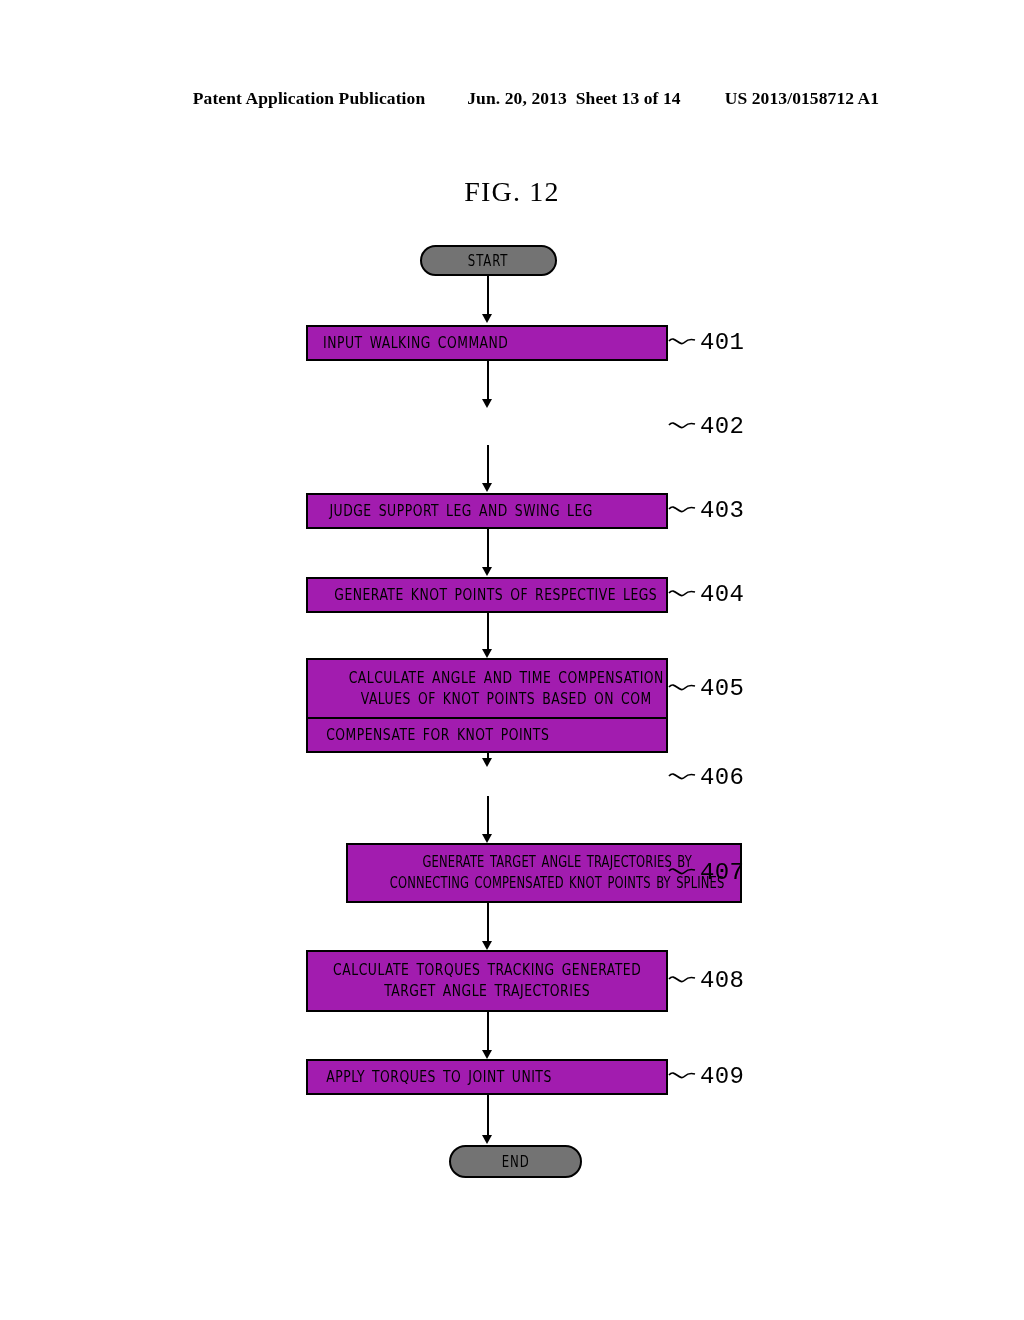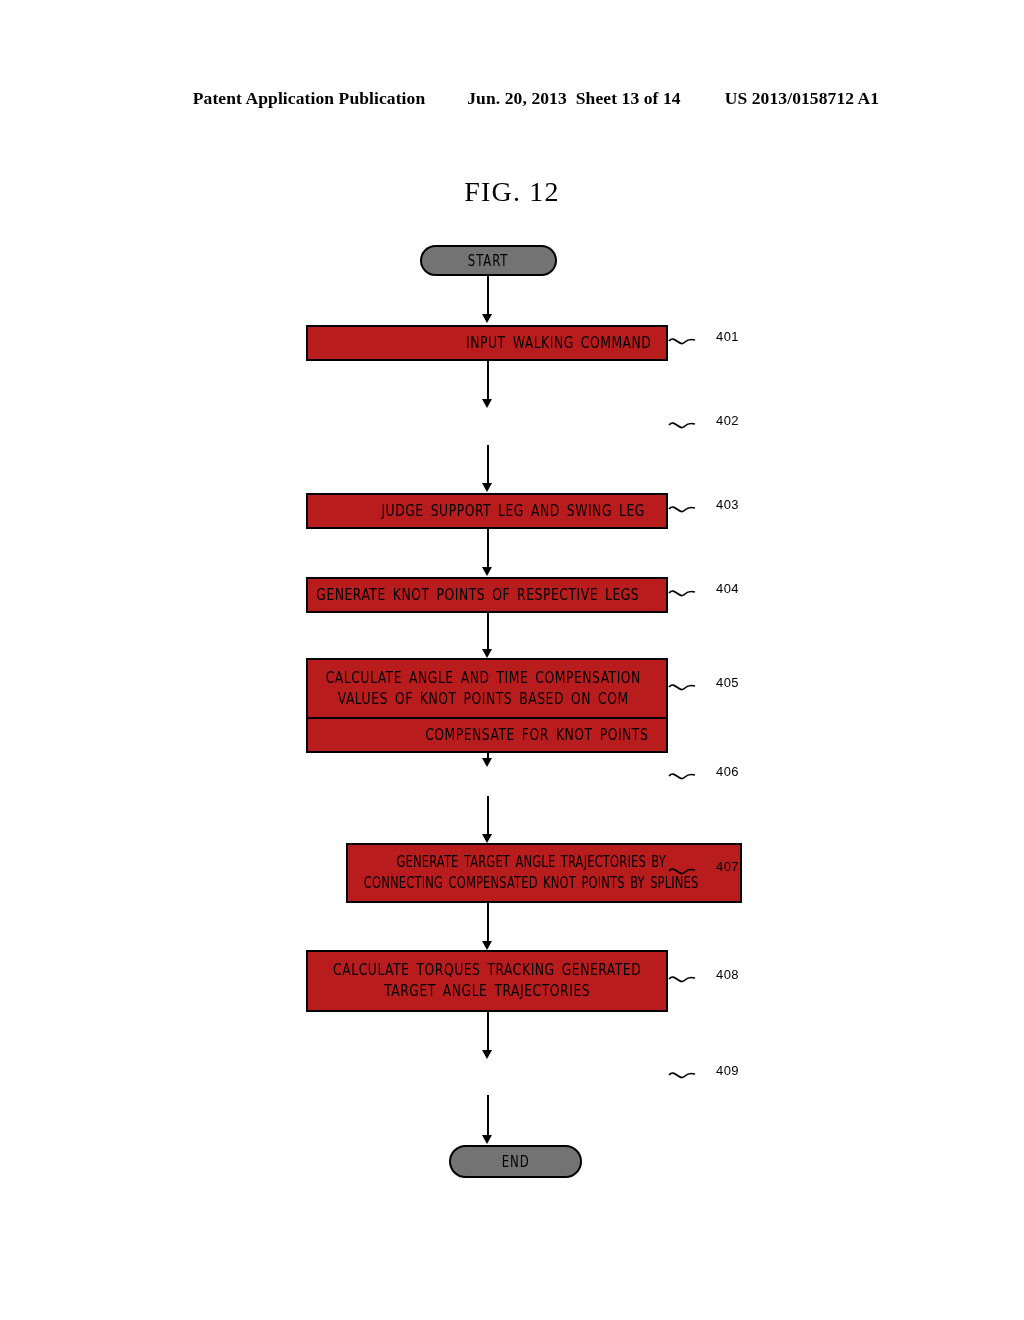--- a/index.html
+++ b/index.html
@@ -75,24 +75,24 @@
     letter-spacing: 1.1px;
     transform: scaleX(0.84);
     white-space: nowrap;
   }
 
   
   .proc {
     position: absolute;
     box-sizing: border-box;
     border: 2.3px solid #000;
-    background: #b91c1c;
+    background: #a21caf;
     display: flex;
     align-items: center;
-    justify-content: flex-end;
+    justify-content: flex-start;
   }
   .proc .p-text {
     font-family: "Liberation Sans Narrow", "DejaVu Sans Condensed", "Liberation Sans", sans-serif;
     font-size: 16px;
     line-height: 1.30;
     letter-spacing: 0.6px;
     word-spacing: 3px;
     text-align: center;
     transform: scaleX(0.86);
     white-space: pre;
@@ -116,26 +116,25 @@
     width: 0;
     height: 0;
     border-left: 5px solid transparent;
     border-right: 5px solid transparent;
     border-top: 9px solid #000;
   }
 
   
   .refnum {
     position: absolute;
-    font-family: Liberation Sans, sans-serif;
-    font-size: 13px;
+    font-family: Liberation Mono, monospace;
+    font-size: 24px;
     letter-spacing: 0.4px;
     color: #000;
     white-space: nowrap;
-    margin-left: 16px;
   }
   .leader {
     position: absolute;
     left: 669px;
     width: 26px;
     height: 14px;
   }
   .leader svg { display: block; overflow: visible; }
 </style>
 </head>
@@ -256,20 +255,23 @@
   <div class="leader" style="top:974px;">
     <svg width="26" height="14" viewBox="0 0 26 14">
         <path d="M0 5 C6 -2, 10 12, 16 6 C19 3, 22 3, 26 4" fill="none" stroke="#000" stroke-width="1.7"></path>
       </svg>
   </div>
   <div class="refnum" style="left:700px; top:967px;">408</div>
 
   <div class="conn" style="top:1012px; height:40px;"></div>
   <div class="arrowhead" style="top:1050px;"></div>
 
+  <div class="proc" style="left:306px; top:1059px; width:362px; height:36px;">
+    <span class="p-text">APPLY TORQUES TO JOINT UNITS</span>
+  </div>
   <div class="leader" style="top:1070px;">
     <svg width="26" height="14" viewBox="0 0 26 14">
         <path d="M0 5 C6 -2, 10 12, 16 6 C19 3, 22 3, 26 4" fill="none" stroke="#000" stroke-width="1.7"></path>
       </svg>
   </div>
   <div class="refnum" style="left:700px; top:1063px;">409</div>
 
   <div class="conn" style="top:1095px; height:42px;"></div>
   <div class="arrowhead" style="top:1135px;"></div>
 

